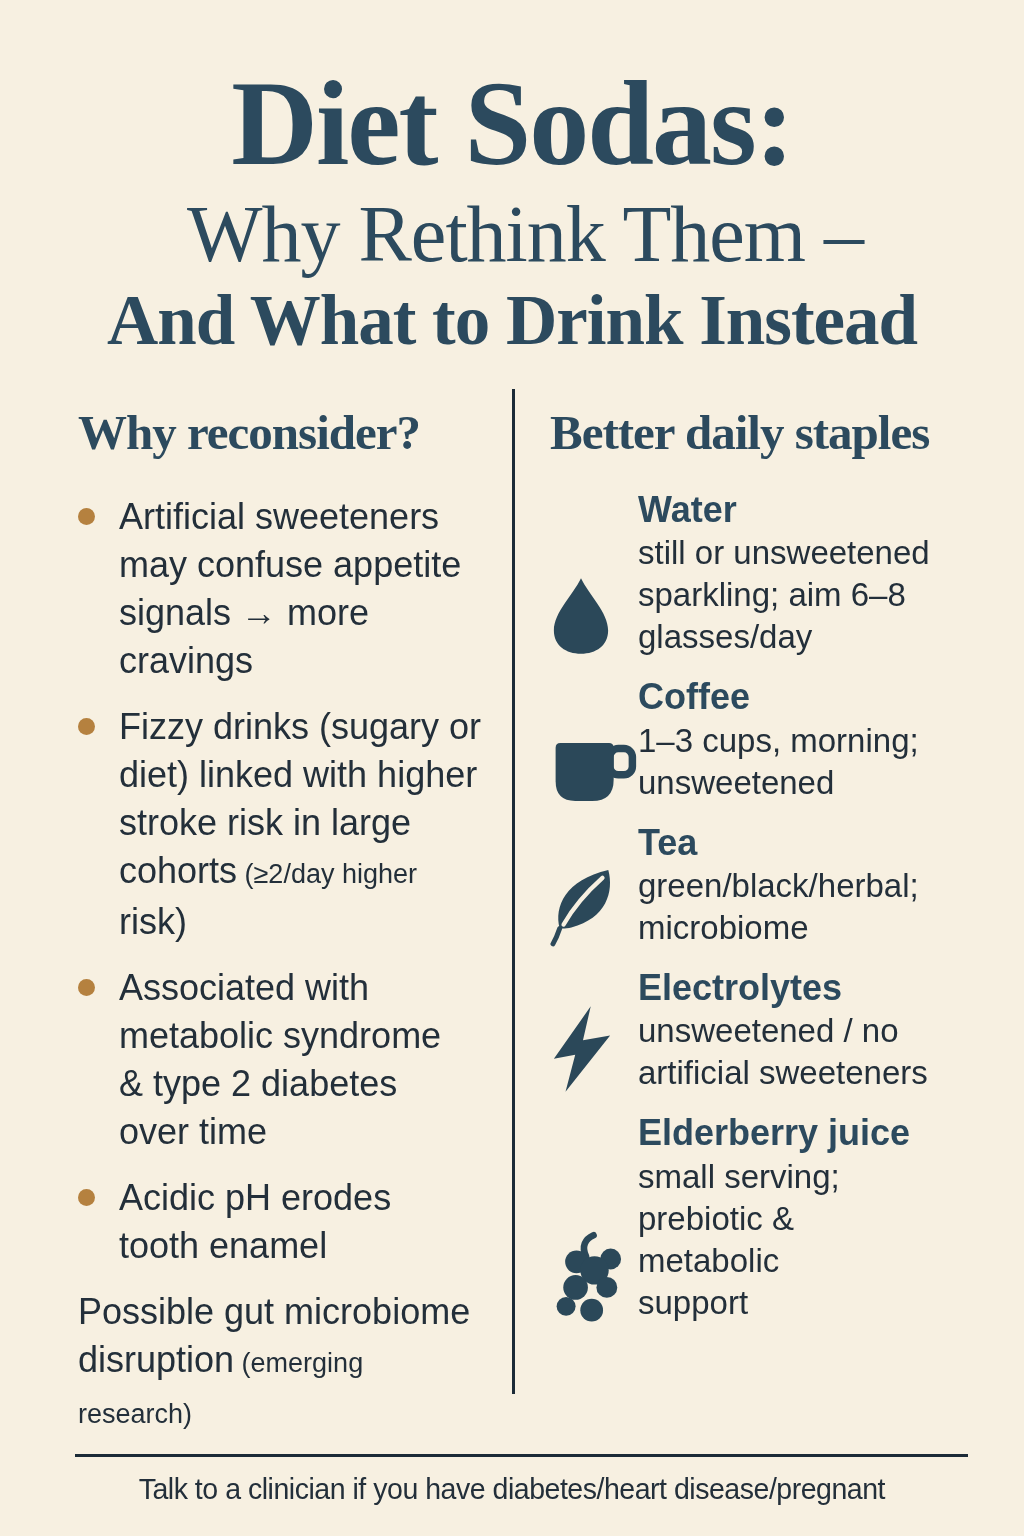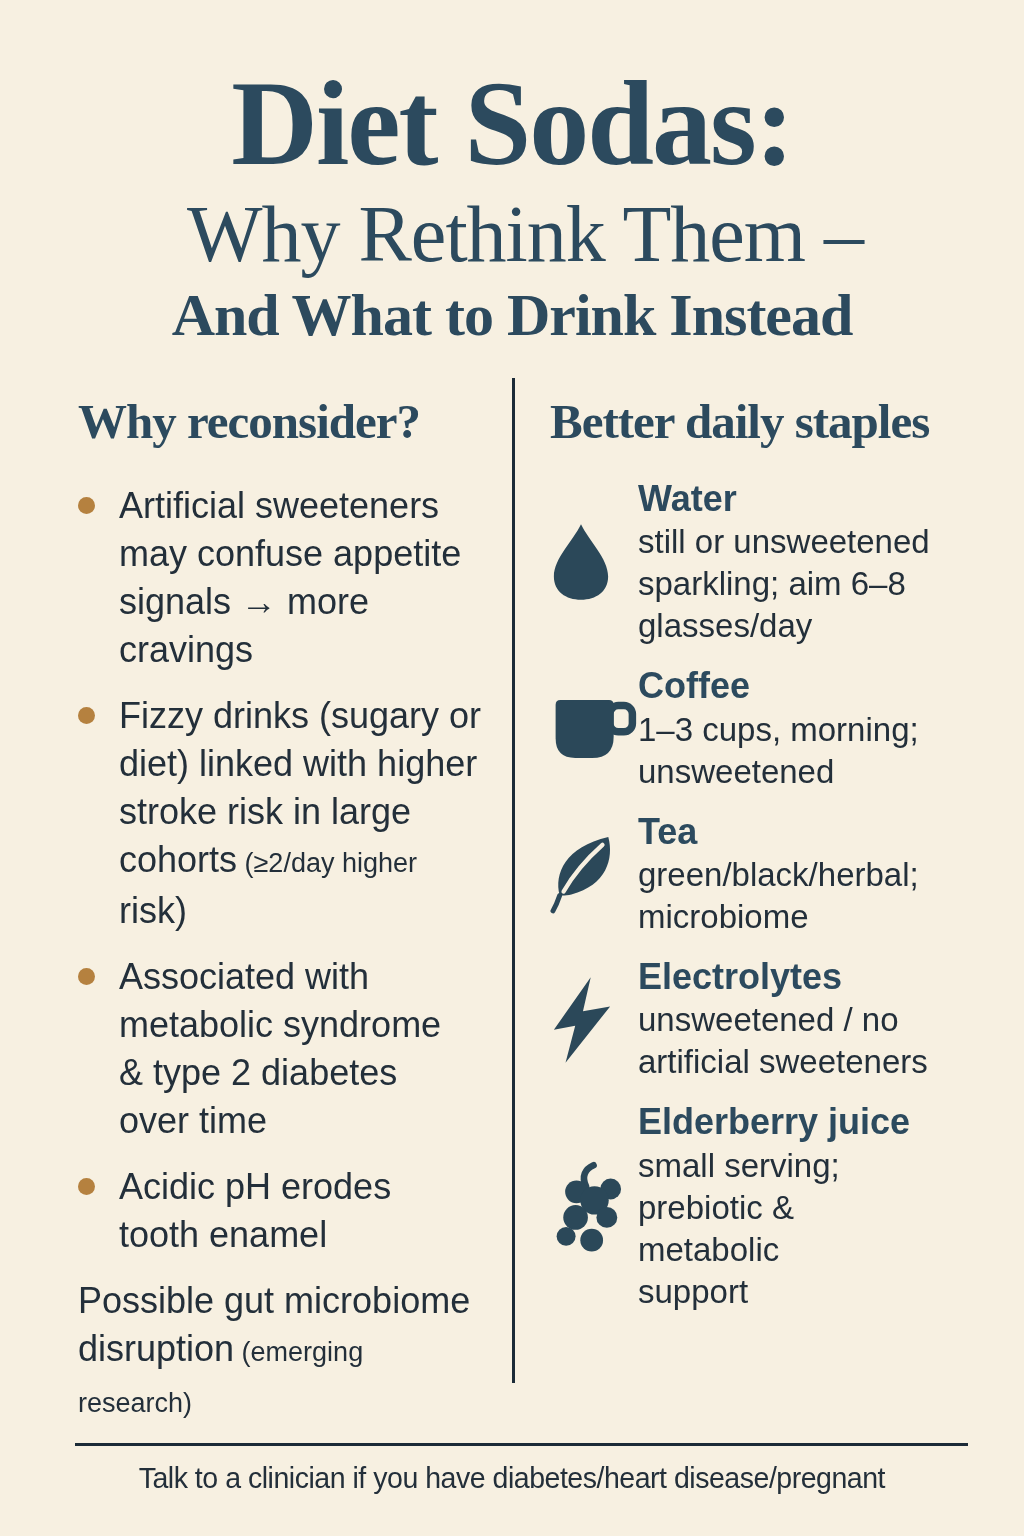--- a/index.html
+++ b/index.html
@@ -24,21 +24,21 @@
     font-size:120px;line-height:1;letter-spacing:-2px;
     color:var(--heading);margin-top:64px;
   }
   .t2{
     font-family:"Liberation Serif",serif;font-weight:400;
     font-size:80px;line-height:1;letter-spacing:-1px;
     color:var(--heading);margin-top:10px;padding-left:26px;
   }
   .t3{
     font-family:"Liberation Serif",serif;font-weight:700;
-    font-size:60px;line-height:1;letter-spacing:-1px;
+    font-size:71px;line-height:1;letter-spacing:-1px;
     color:var(--heading);margin-top:11px;
   }
   
   .columns{display:flex;margin-top:48px;padding-right:86px;}
   .col-left{width:500px;padding-left:78px;flex:0 0 500px;}
   .v-divider{
     flex:0 0 3px;width:3px;background:var(--line);
     margin-top:-15px;height:1005px;margin-left:12px;
   }
   .col-right{flex:1;padding-left:35px;}
@@ -59,21 +59,21 @@
   .btext{
     font-size:36px;line-height:48px;white-space:pre-line;
     color:var(--body);width:381px;
   }
   .small{font-size:27px;}
   .gut-note{
     font-size:36px;line-height:48px;white-space:pre-line;
     color:var(--body);width:440px;
   }
   
-  .staple{display:flex;align-items:center;margin-bottom:18px;}
+  .staple{display:flex;align-items:flex-end;margin-bottom:18px;}
   .icon-box{flex:0 0 88px;width:88px;}
   .icon-box svg{display:block;}
   .staple-name{
     font-size:36px;font-weight:700;line-height:1.15;
     color:var(--heading);
   }
   .staple-desc{
     font-size:33px;line-height:42px;margin-top:2px;
     white-space:pre-line;color:var(--body);
   }

